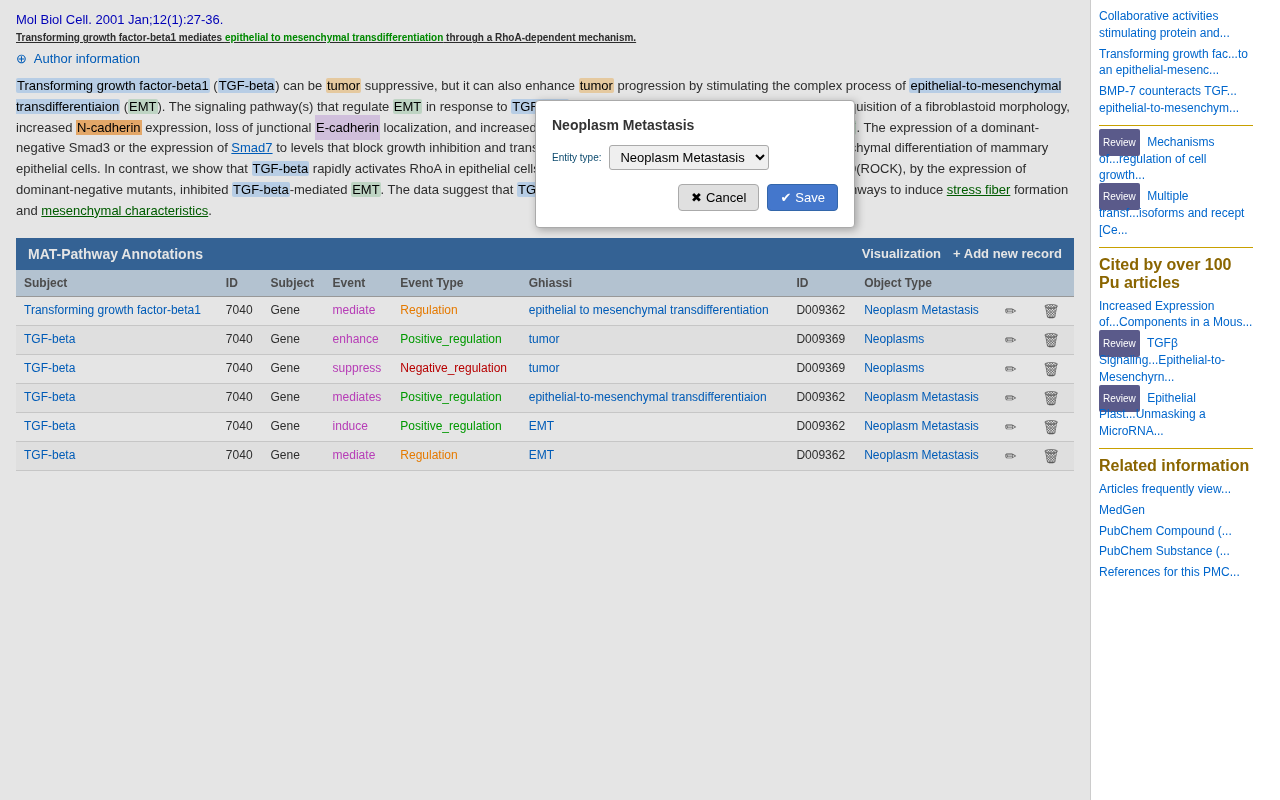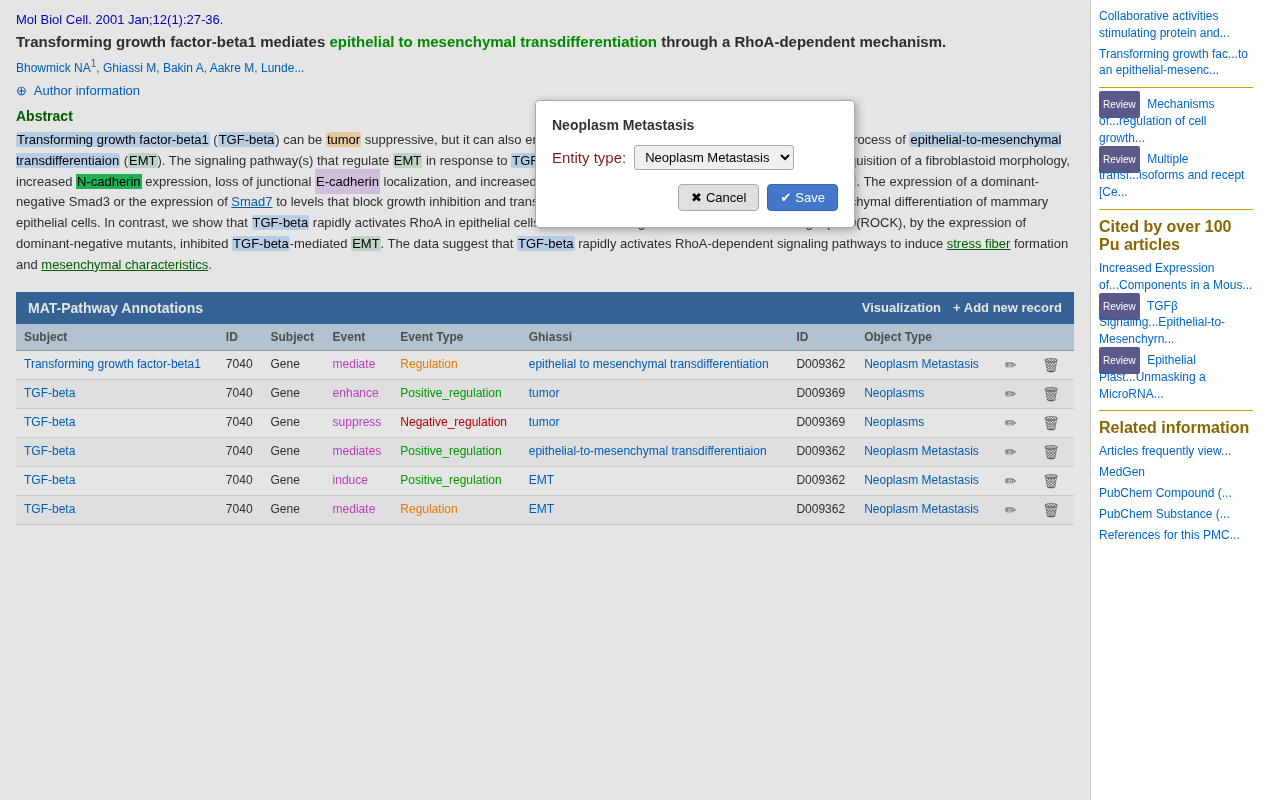--- a/index.html
+++ b/index.html
@@ -8,37 +8,37 @@
     .main-layout { display: flex; width: 1280px; height: 800px; overflow: hidden; }
     
     
     .main-content { flex: 1; padding: 12px 16px; overflow-y: auto; position: relative; max-width: 1090px; }
     
     
     .sidebar { width: 171px; border-left: 1px solid #ccc; padding: 8px; overflow-y: auto; font-size: 12px; flex-shrink: 0; }
     
     .article-journal { color: #0000cc; font-size: 13px; margin-bottom: 4px; }
     .article-journal a { color: #0000cc; text-decoration: none; }
-    .article-title { font-weight: bold; font-size: 15px; color: #333; margin-bottom: 6px; line-height: 1.4; }
+    .article-title { font-weight: bold; font-size: 10px; color: #333; margin-bottom: 6px; line-height: 1.4; text-decoration: underline; }
     .article-title .highlight-green { background: none; color: #090; font-weight: bold; }
     .authors { font-size: 12px; color: #666; margin-bottom: 8px; }
     .authors a { color: #0066cc; text-decoration: none; }
     
     .author-info-toggle { color: #0066cc; font-size: 13px; cursor: pointer; margin-bottom: 10px; }
     .author-info-toggle span { margin-right: 4px; }
     
     .abstract-label { font-weight: bold; color: #006600; font-size: 14px; margin-bottom: 6px; }
     
     .abstract-text { font-size: 13px; line-height: 1.6; color: #333; }
     .abstract-text .hl-blue { background-color: #cce5ff; color: #000; padding: 0 1px; border-radius: 2px; }
     .abstract-text .hl-orange { background-color: #ffe0b2; color: #000; padding: 0 1px; border-radius: 2px; }
     .abstract-text .hl-green-bg { background-color: #d4edda; color: #000; padding: 0 1px; border-radius: 2px; }
     .abstract-text .hl-blue-text { color: #0066cc; text-decoration: underline; cursor: pointer; }
     .abstract-text .hl-green-text { color: #006600; text-decoration: underline; cursor: pointer; }
-    .abstract-text .hl-yellow { background-color: #22c55e; color: #000; padding: 0 1px; }
+    .abstract-text .hl-yellow { background-color: #fdba74; color: #000; padding: 0 1px; }
     .abstract-text .hl-purple { background-color: #e8d5f5; color: #000; padding: 5px 1px; }
     
     
     .annotations-header { background: #3a6ea5; color: #fff; padding: 8px 12px; font-size: 14px; font-weight: bold; display: flex; align-items: center; justify-content: space-between; margin-top: 16px; gap: 16px; }
     .annotations-header-title { }
     .annotations-header-actions { display: flex; align-items: center; gap: 12px; font-size: 13px; }
     .annotations-header-actions a { color: #fff; text-decoration: none; cursor: pointer; }
     
     .table-wrapper { overflow-x: auto; }
     table { width: 100%; border-collapse: collapse; font-size: 12px; }
@@ -57,21 +57,21 @@
     .td-object-type { color: #0066cc; }
     .td-id { color: #333; }
     
     .icon-btn { cursor: pointer; color: #666; font-size: 14px; padding: 2px 4px; }
     
     
     .modal-overlay { position: absolute; top: 0; left: 0; right: 0; bottom: 0; background: rgba(0,0,0,0.1); z-index: 100; display: flex; align-items: flex-start; justify-content: center; }
     .modal-box { background: #fff; border: 1px solid #aaa; border-radius: 4px; padding: 16px; margin-top: 100px; margin-left: 300px; width: 320px; box-shadow: 2px 2px 8px rgba(0,0,0,0.3); }
     .modal-title { font-size: 14px; font-weight: bold; color: #333; margin-bottom: 12px; }
     .modal-row { display: flex; align-items: center; margin-bottom: 14px; gap: 8px; }
-    .modal-label { font-size: 15px; color: #7f1d1d; white-space: nowrap; }
+    .modal-label { font-size: 10px; color: #0c4a6e; white-space: nowrap; }
     .modal-select { font-size: 13px; padding: 3px 6px; border: 1px solid #aaa; border-radius: 3px; min-width: 160px; }
     .modal-buttons { display: flex; gap: 8px; justify-content: flex-end; }
     .btn-cancel { background: #e0e0e0; border: 1px solid #aaa; border-radius: 4px; padding: 5px 12px; font-size: 13px; cursor: pointer; display: flex; align-items: center; gap: 4px; }
     .btn-save { background: #4477cc; border: 1px solid #3366aa; border-radius: 4px; padding: 5px 12px; font-size: 13px; cursor: pointer; color: #fff; display: flex; align-items: center; gap: 4px; }
     
     
     .sidebar-section-title { font-weight: bold; color: #8a6500; font-size: 16px; margin-bottom: 6px; margin-top: 8px; }
     .sidebar-link { color: #0066cc; font-size: 12px; line-height: 1.4; margin-bottom: 4px; cursor: pointer; text-decoration: none; display: block; }
     .sidebar-divider { border: none; border-top: 1px solid #c8a000; margin: 8px 0; }
     .review-badge { background: #5a5a8a; color: #fff; font-size: 10px; padding: 8px 4px; border-radius: 2px; margin-right: 4px; }
@@ -88,34 +88,26 @@
       <a>
         <span>Mol Biol Cell.</span>
       </a>
       <span>2001 Jan;12(1):27-36.</span>
     </div>
 
     <div class="article-title">
       <span>Transforming growth factor-beta1 mediates </span><span class="highlight-green">epithelial to mesenchymal transdifferentiation</span><span> through a RhoA-dependent mechanism.</span>
     </div>
 
-    <div class="authors">
-      <a>Bhowmick NA</a><sup>1</sup>, 
-      <a>Ghiassi M</a>, 
-      <a>Bakin A</a>, 
-      <a>Aakre M</a>, 
-      <a>Lunde...</a>
-    </div>
 
     <div class="author-info-toggle">
       <span>⊕</span>
       <span>Author information</span>
     </div>
 
-    <div class="abstract-label">Abstract</div>
 
     <div class="abstract-text">
       <span class="hl-blue">Transforming growth factor-beta1</span> 
       (<span class="hl-blue">TGF-beta</span>) can be 
       <span class="hl-orange">tumor</span> suppressive, but it can also enhance 
       <span class="hl-orange">tumor</span> progression by stimulating the complex process of 
       <span class="hl-blue">epithelial-to-mesenchymal transdifferentiaion</span> 
       (<span class="hl-green-bg">EMT</span>). The signaling pathway(s) that regulate 
       <span class="hl-green-bg">EMT</span> in response to 
       <span class="hl-blue">TGF-beta</span> are not well understood. We demonstrate the acquisition of a fibroblastoid morphology, increased 
@@ -266,20 +258,21 @@
       </div>
     </div>
 
   </div>
 
   <div class="sidebar">
 
     <div class="sidebar-top-links">
       <a class="sidebar-link">Collaborative activities stimulating protein and...</a>
       <a class="sidebar-link">Transforming growth fac...to an epithelial-mesenc...</a>
+      <a class="sidebar-link">BMP-7 counteracts TGF... epithelial-to-mesenchym...</a>
     </div>
 
     <hr class="sidebar-divider">
 
     <div>
       <div style="margin-bottom:4px;">
         <span class="review-badge">Review</span>
         <a class="sidebar-link" style="display:inline;">Mechanisms of...regulation of cell growth...</a>
       </div>
       <div style="margin-bottom:4px;">

